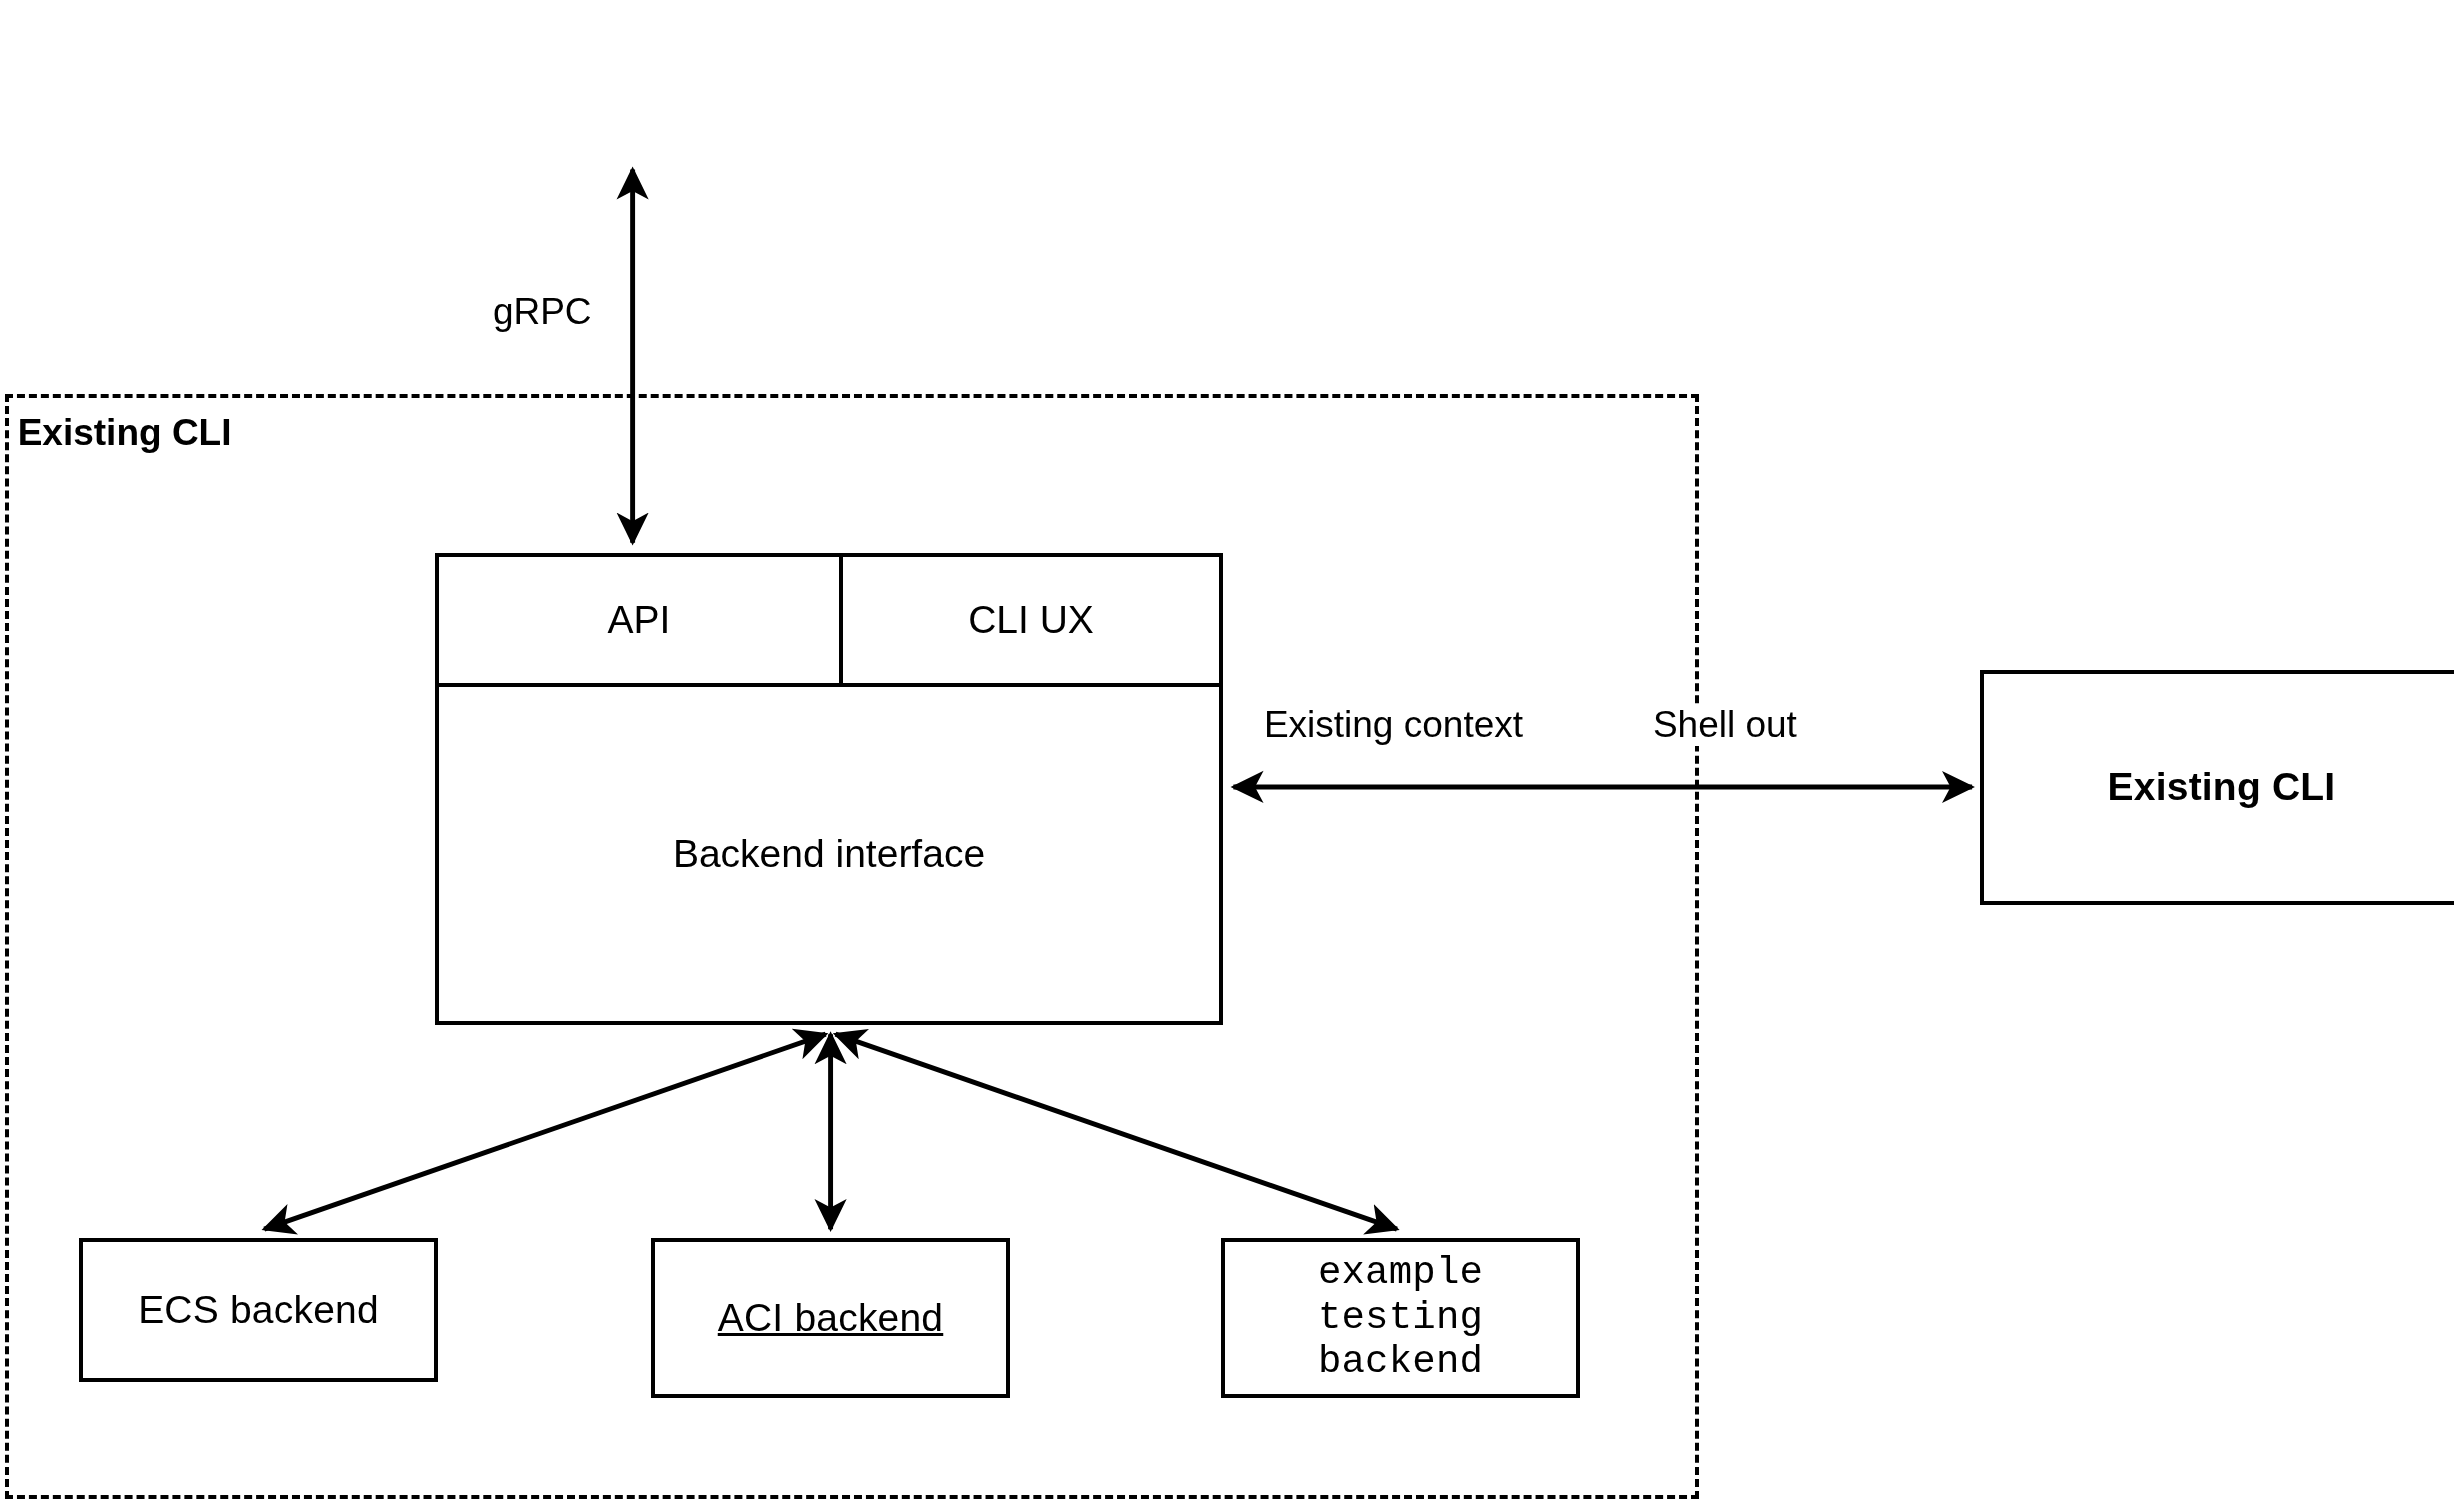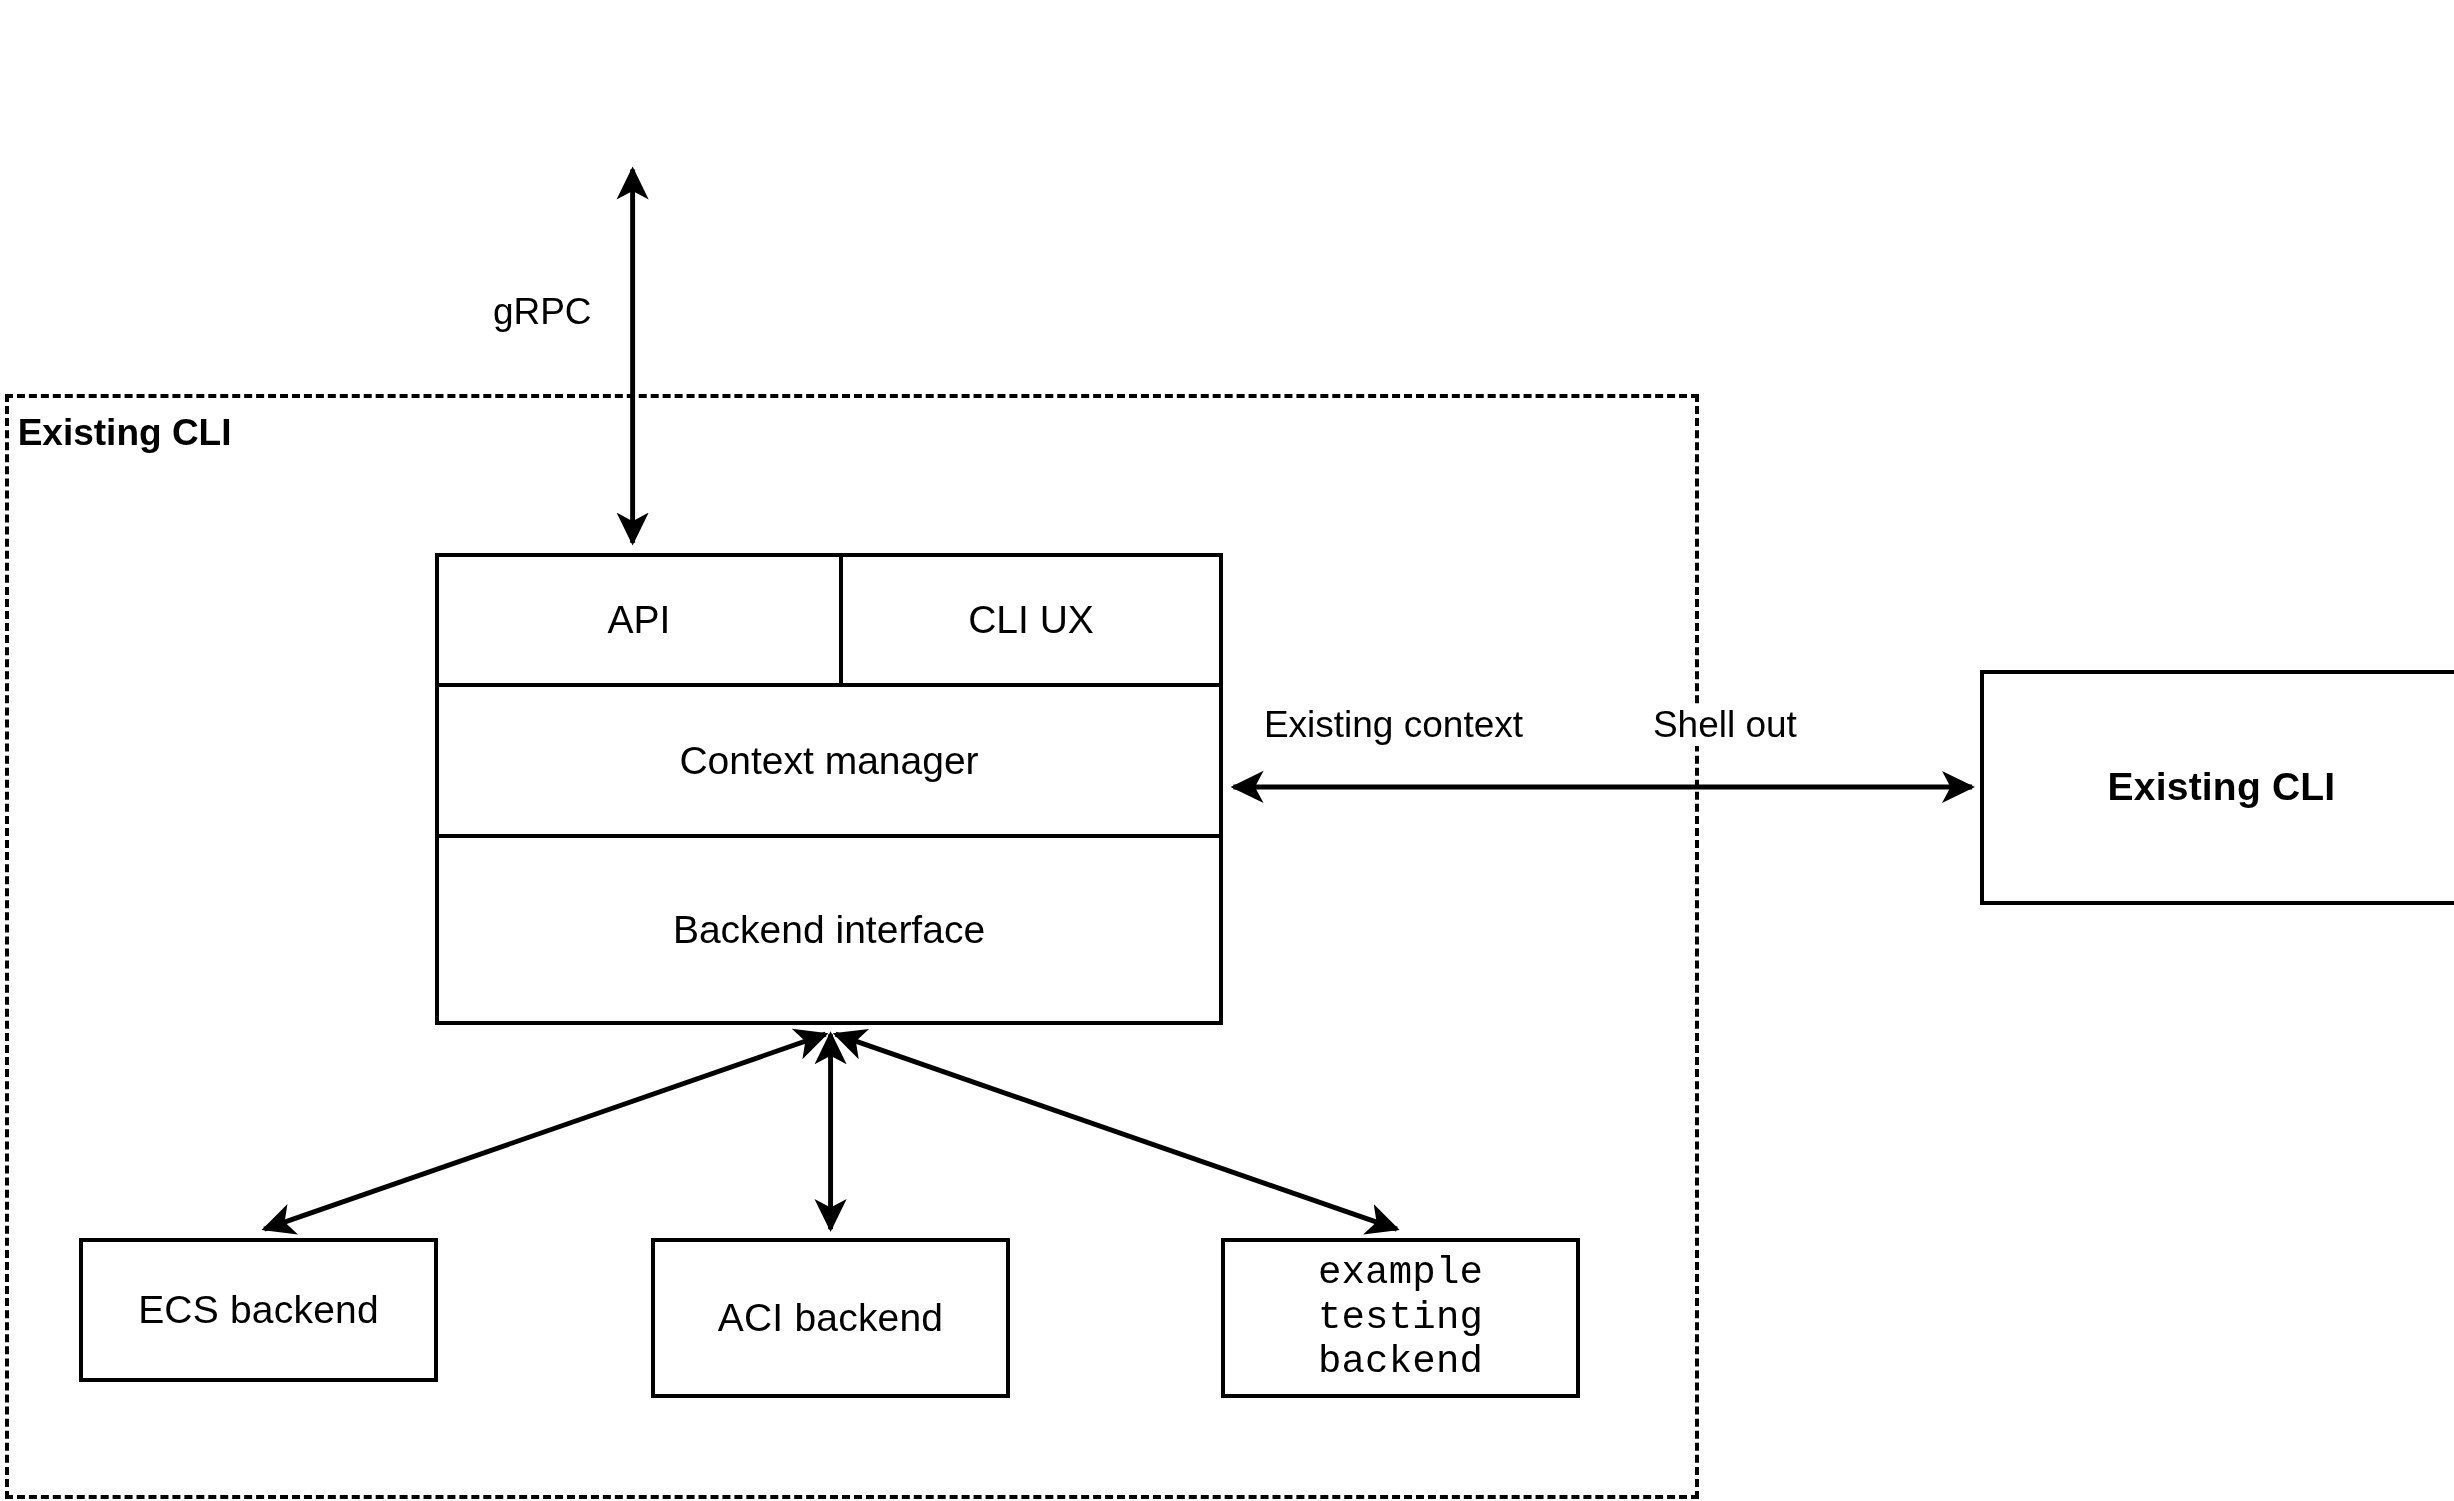--- a/index.html
+++ b/index.html
@@ -123,44 +123,39 @@
 
   <div class="stack" style="left:435px; top:553px; width:788px; height:472px;">
     <div class="stack-row" style="height:126px;">
       <div class="stack-cell" style="width:400px;">
         <span>API</span>
       </div>
       <div class="stack-cell" style="flex:1;">
         <span>CLI UX</span>
       </div>
     </div>
-    <div class="stack-row" style="height:151px;">
-      <div class="stack-cell" style="flex:1;">
-        <span>Context manager</span>
-      </div>
-    </div>
     <div class="stack-row" style="flex:1;">
       <div class="stack-cell" style="flex:1;">
         <span>Backend interface</span>
       </div>
     </div>
   </div>
 
   <div class="edge-label" style="left:1258px; top:704px;">Existing context</div>
   <div class="edge-label" style="left:1647px; top:704px;">Shell out</div>
 
   <div class="node-box" style="left:1980px; top:670px; width:483px; height:235px;">
     <span class="node-label bold-label">Existing CLI</span>
   </div>
 
   <div class="node-box" style="left:79px; top:1238px; width:359px; height:144px;">
     <span class="node-label">ECS backend</span>
   </div>
 
-  <div class="node-box" style="left:651px; top:1238px; width:359px; height:160px;">
+  <div class="node-box" style="left:651px; top:1238px; width:359px; height:160px;text-decoration:underline;">
     <span class="node-label">ACI backend</span>
   </div>
 
   <div class="node-box" style="left:1221px; top:1238px; width:359px; height:160px;font-family:Liberation Mono, monospace;">
     <span class="node-label" style="display:block; width:325px;">example testing backend</span>
   </div>
 
 </div>
 
 

